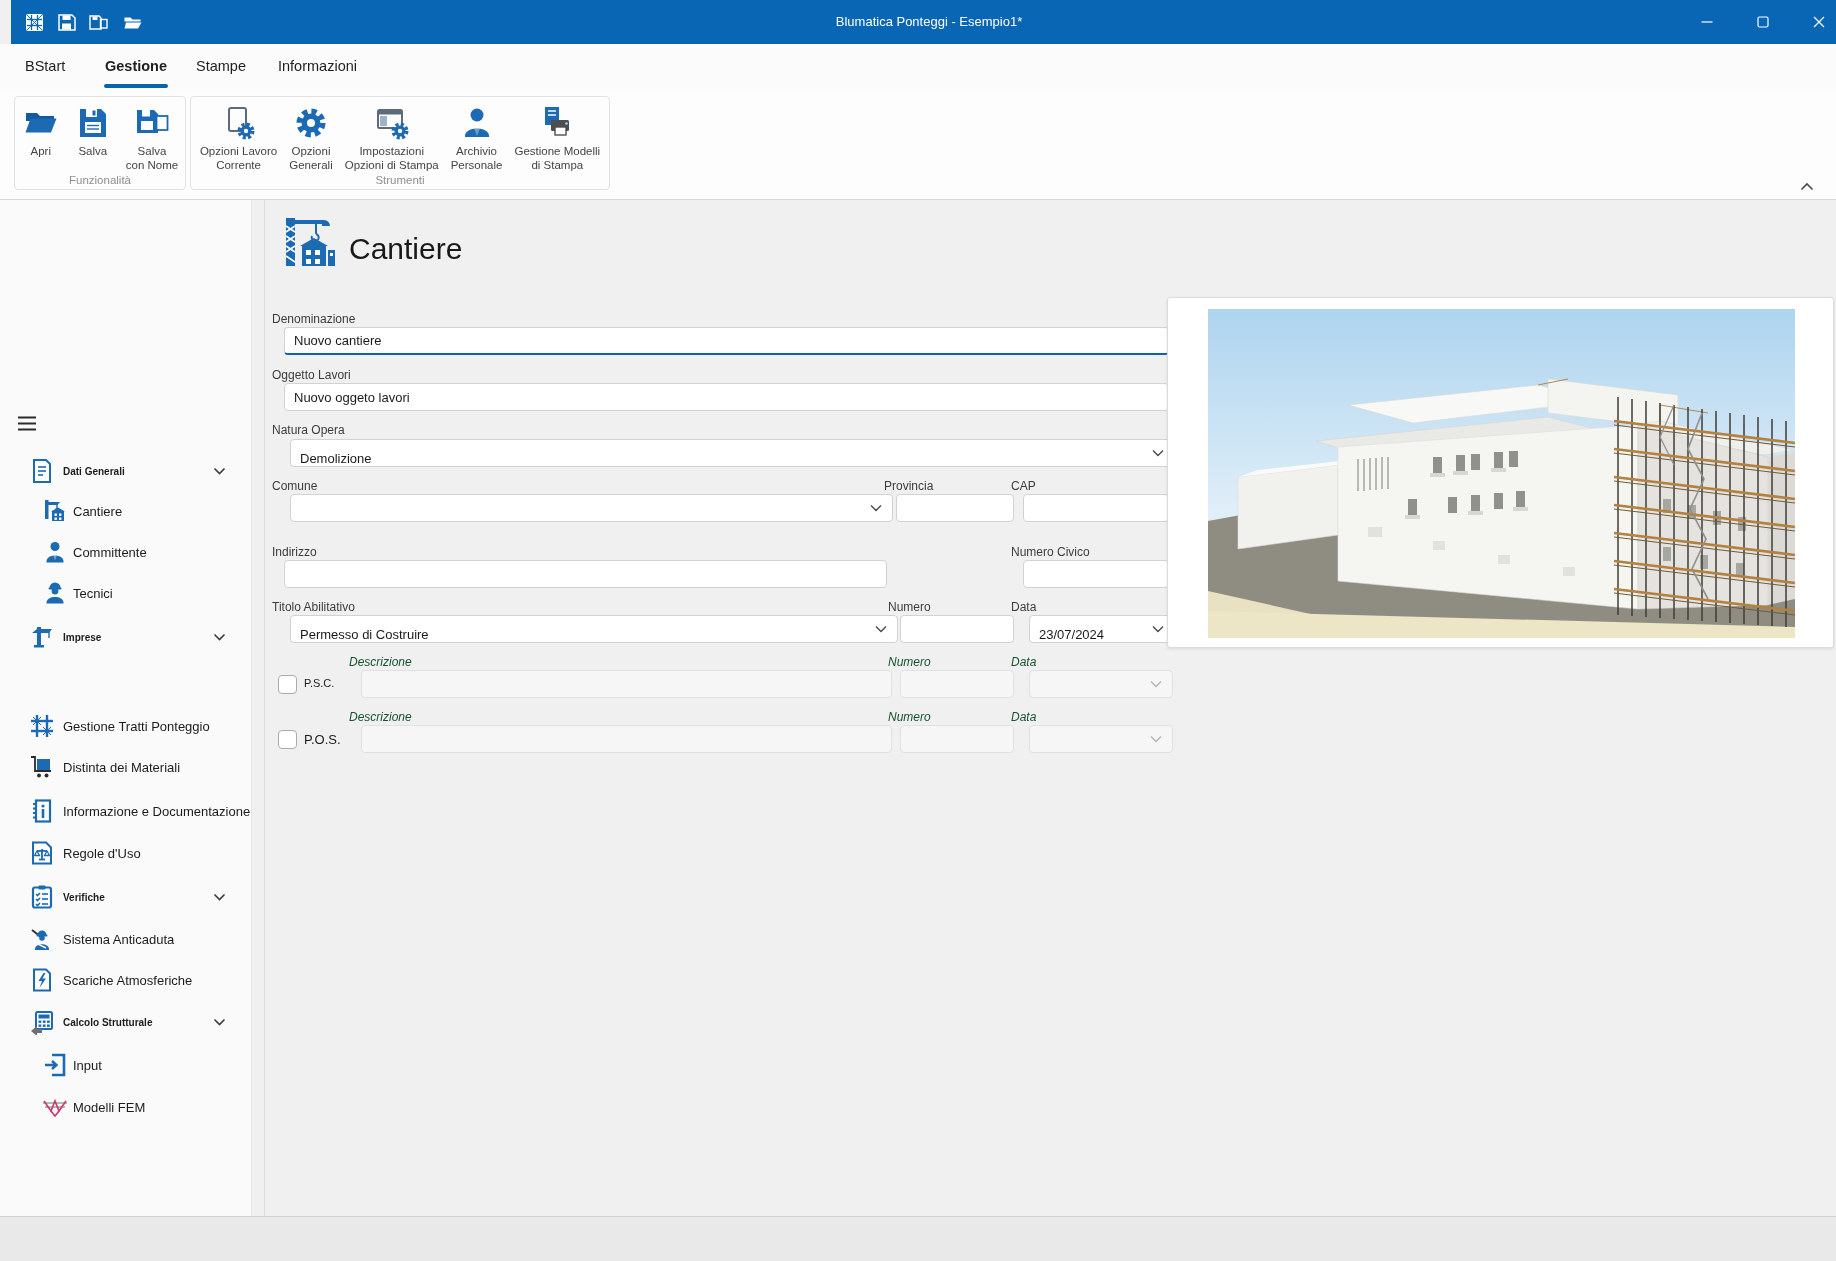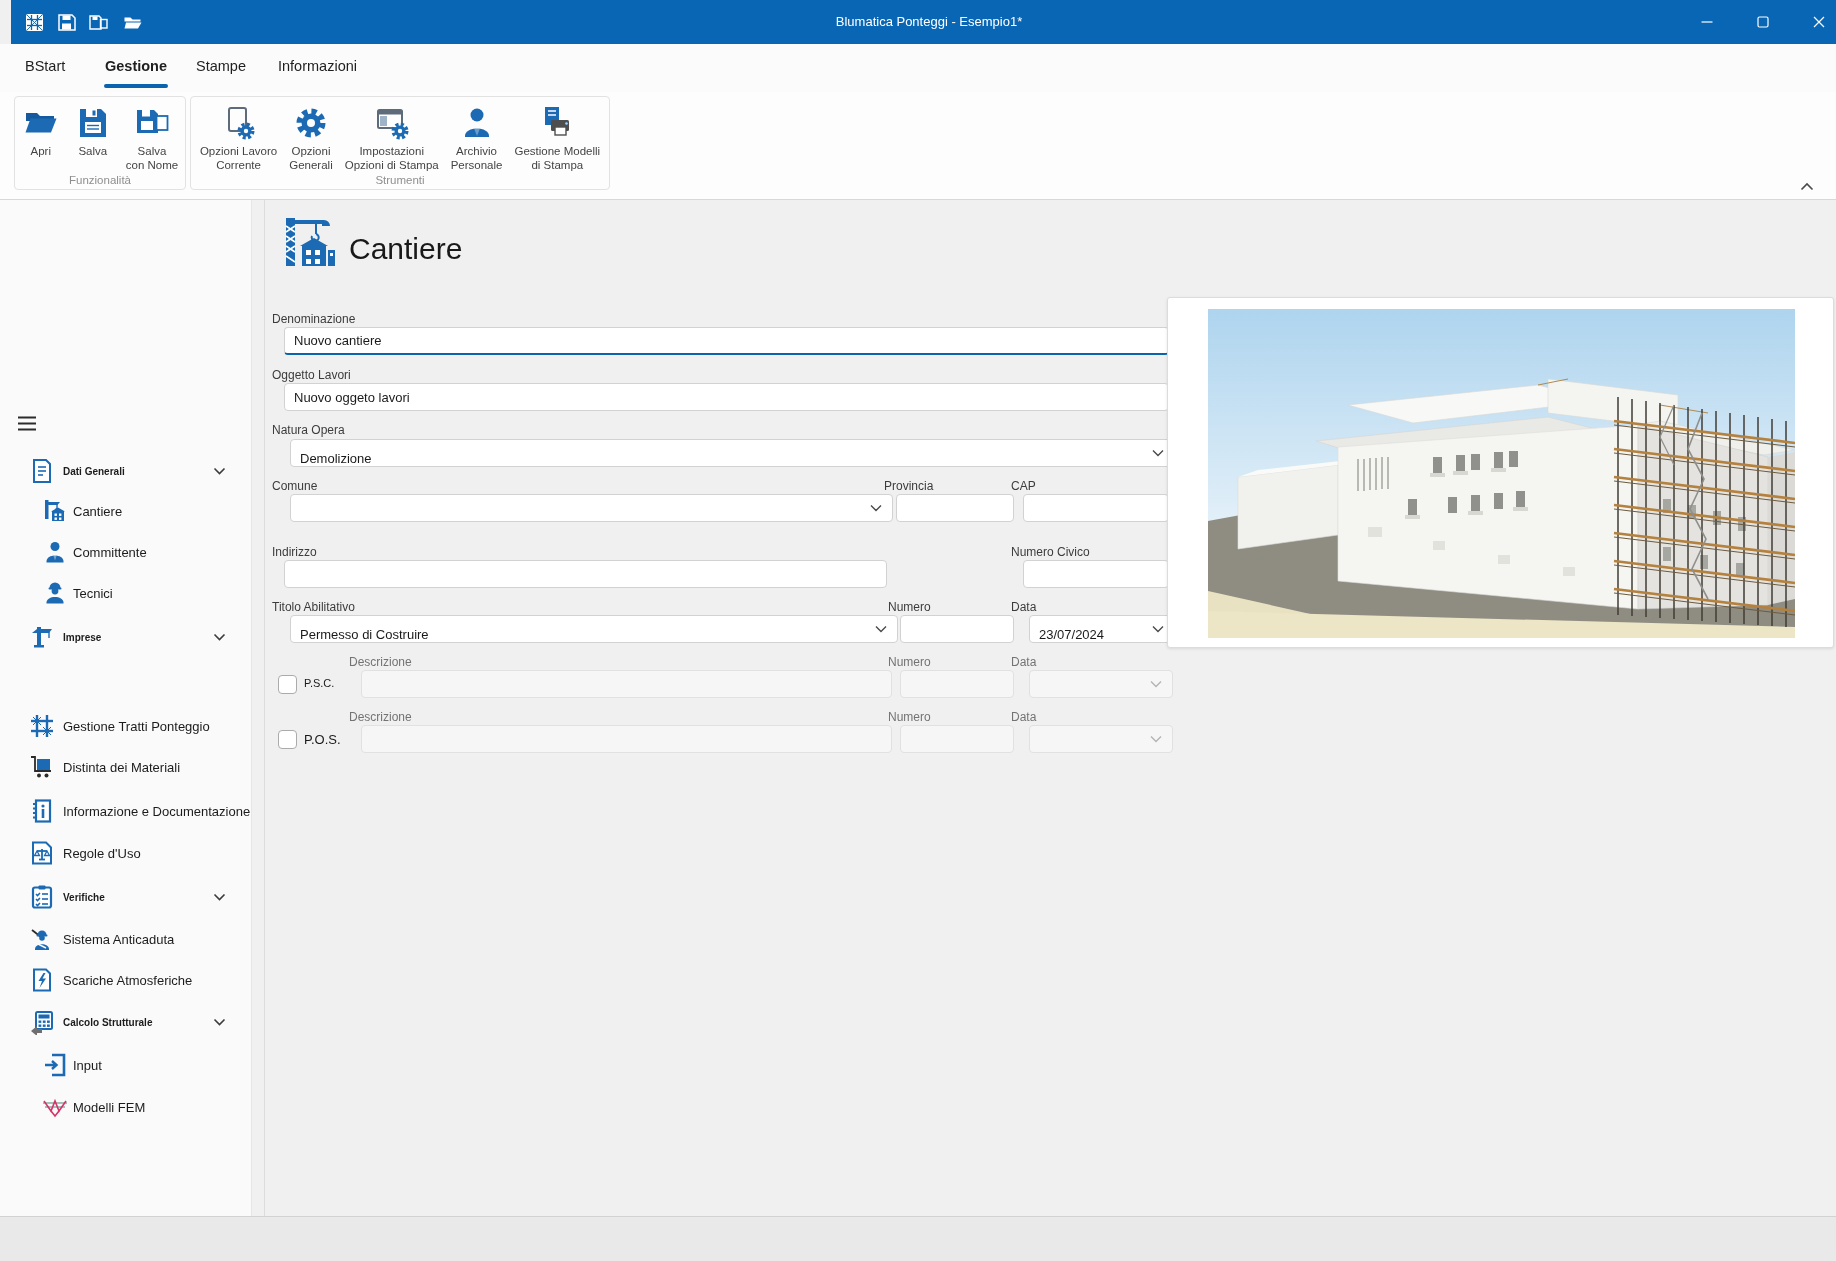--- a/index.html
+++ b/index.html
@@ -35,21 +35,21 @@
   .srow .ic  { position:absolute; left:29px; top:2px; width:26px; height:26px; }
   .srow.sub .ic { left:42px; }
   .srow .txt { position:absolute; left:63px; top:50%; transform:translateY(-50%); font-size:13px; color:#1c1c1c; line-height:15px; }
   .srow.sub .txt { left:73px; }
   .srow.bold .txt { font-weight:bold; font-size:10px; }
   .srow .chv { position:absolute; right:26px; top:50%; transform:translateY(-50%); }
   .chev-up { transform:rotate(180deg); }
 
   
   .lbl { position:absolute; font-size:12px; color:#3c3c3c; }
-  .lbl.dis { color:#737373; }
+  .lbl.dis { color:#14532d;font-style:italic; }
   .fld { position:absolute; height:28px; background:#fff; border:1px solid #d2d2d2; border-radius:4px; font-size:13px; color:#1a1a1a; padding:0 9px; font-family:inherit; }
   input.fld { outline:none;margin-left:12px; }
   .fld.focused { border-bottom:2px solid #0b63ad; }
   .sel { display:flex; align-items:flex-end; cursor:pointer;margin-left:18px; }
   .sel .sel-chv { position:absolute; right:10px; top:50%; transform:translateY(-50%); }
   .fld.dis { background:#f6f6f6; border-color:#e1e1e1; color:#9a9a9a; }
   .cb { position:absolute; width:19px; height:19px; background:#fff; border:1px solid #ababab; border-radius:4px; cursor:pointer; }
   #page-title { position:absolute; left:349px; top:232px; font-size:30px; color:#191919; }
 
   

